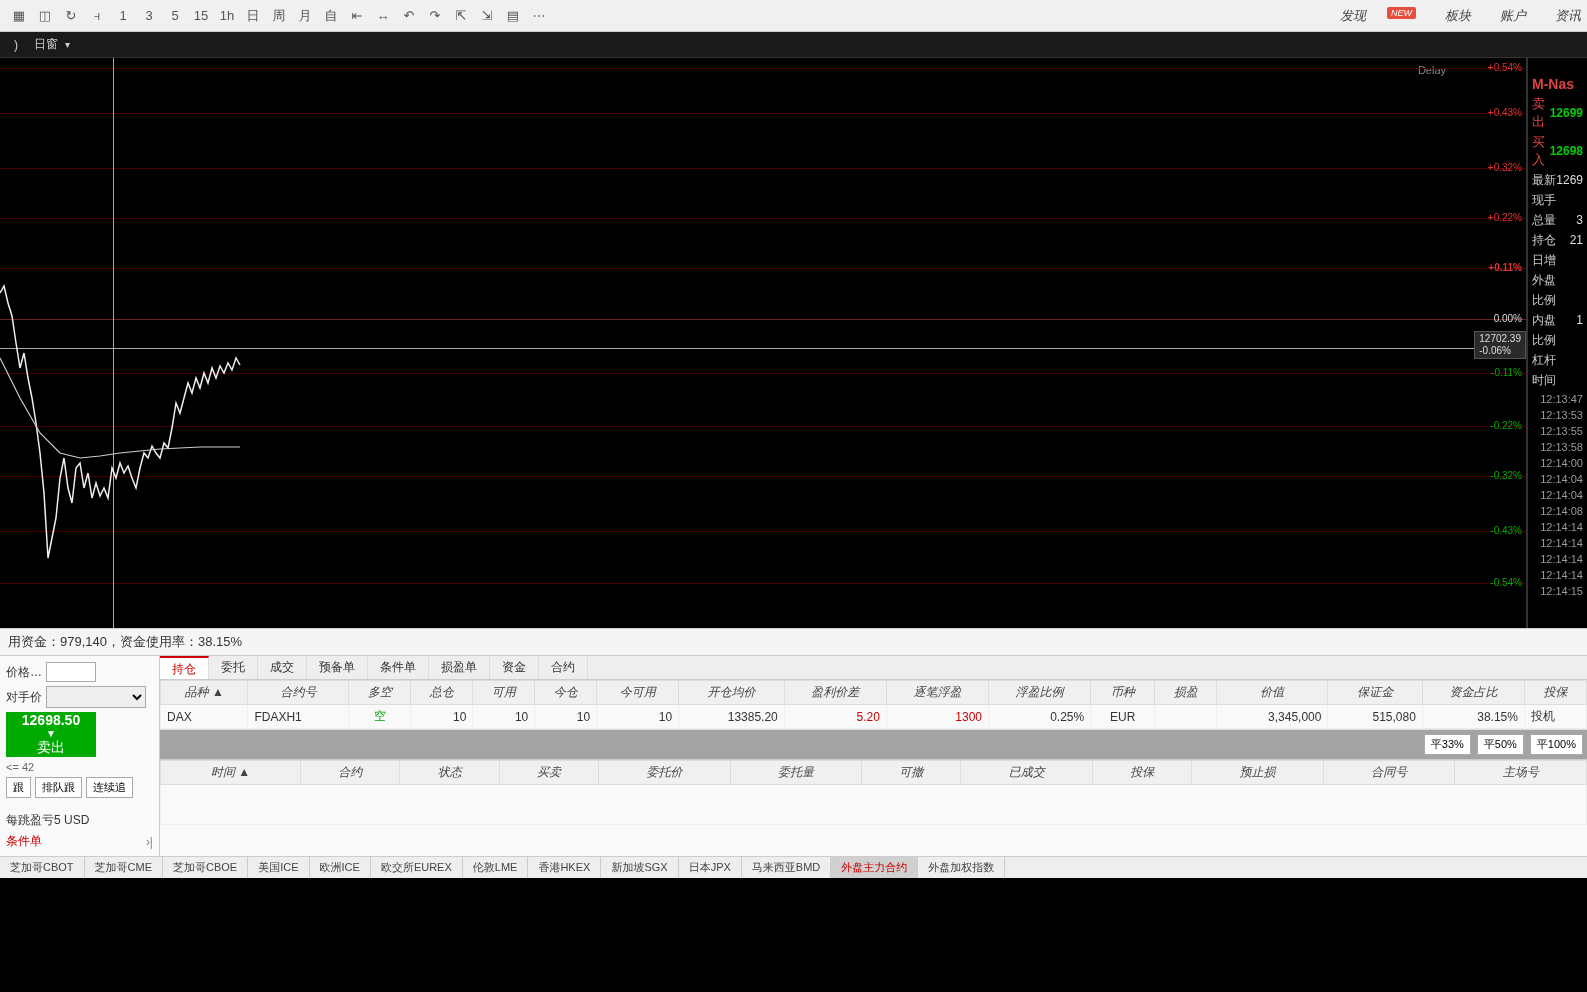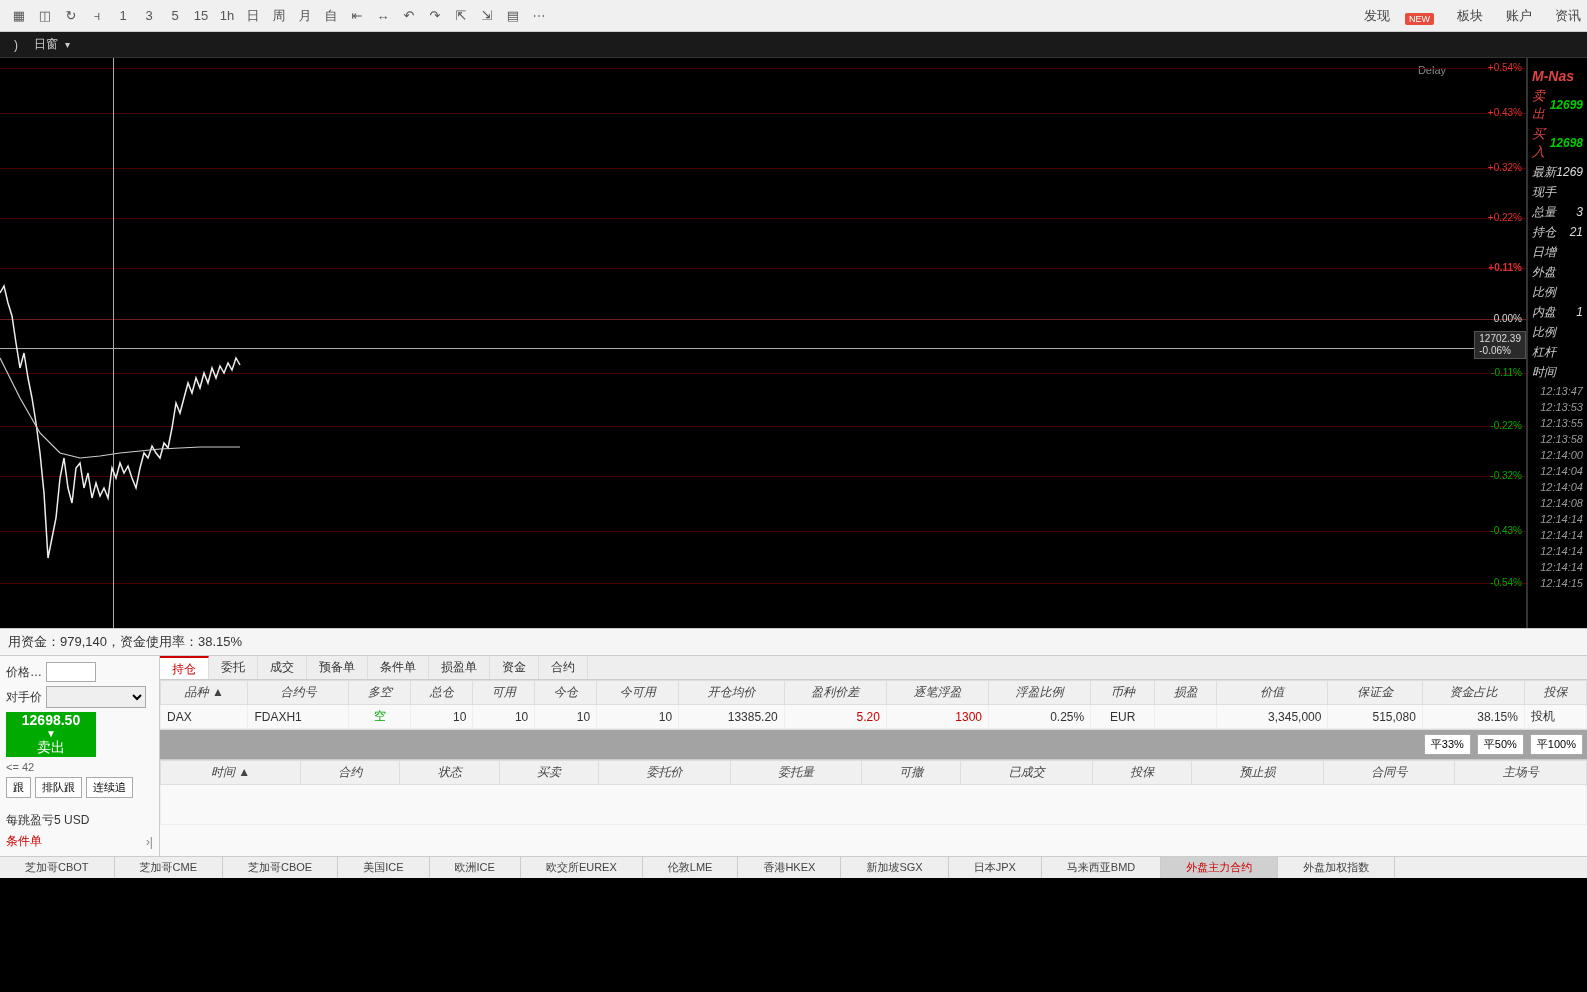--- a/index.html
+++ b/index.html
@@ -1,21 +1,21 @@
 <!DOCTYPE html>
 <html><head>
 <meta charset="utf-8">
 <style>
 * { margin: 0; padding: 0; box-sizing: border-box; font-family: "Microsoft YaHei", Arial, sans-serif; }
 body { background: #000; color: #ddd; font-size: 12px; width: 1587px; height: 992px; overflow: hidden; }
 
 
 .toolbar { background: #f0f0f0; height: 32px; display: flex; align-items: center; padding: 0 6px; border-bottom: 1px solid #ccc; }
 .tool-btn { display: inline-flex; align-items: center; justify-content: center; min-width: 22px; height: 22px; margin: 0 2px; color: #555; cursor: pointer; font-size: 13px; }
-.top-right { margin-left: auto; display: flex; align-items: flex-end; gap: 23px; color: #444; font-size: 13px; }
+.top-right { margin-left: auto; display: flex; align-items: flex-start; gap: 29px; color: #444; font-size: 13px; font-style: italic; }
 .new-badge { background: #e74c3c; color: #fff; font-size: 9px; padding: 1px 4px; border-radius: 2px; margin-left: -8px; }
 
 
 .tf-bar { background: #1a1a1a; height: 26px; display: flex; align-items: center; padding: 0 6px; border-bottom: 1px solid #333; }
 .tf-item { color: #ccc; font-size: 12px; padding: 2px 8px; cursor: pointer; display: flex; align-items: center; gap: 4px; }
 .tf-drop::after { content: "▾"; font-size: 10px; margin-left: 3px; }
 
 
 .main { display: flex; height: 570px; }
 .chart-area { flex: 1; position: relative; background: #000; border-right: 1px solid #333; }
@@ -24,21 +24,21 @@
 .delay-label { position: absolute; right: 80px; top: 6px; color: #888; font-size: 11px; }
 .y-axis { position: absolute; right: 0; top: 0; bottom: 0; width: 48px; }
 .y-label { position: absolute; right: 4px; font-size: 10px; }
 .y-pos { color: #d33; }
 .y-neg { color: #0a0; }
 .price-box { position: absolute; right: 0; background: #2a2a2a; border: 1px solid #555; padding: 1px 4px; font-size: 10px; line-height: 12px; }
 .cursor-v { position: absolute; top: 0; bottom: 0; width: 1px; background: #aaa; }
 .cursor-h { position: absolute; left: 0; right: 0; height: 1px; background: #aaa; }
 
 
-.side-panel { width: 60px; background: #000; border-left: 1px solid #333; padding: 8px 0; font-style: italic; }
+.side-panel { width: 60px; background: #000; border-left: 1px solid #333; padding: 16px 0; }
 .sp-title { color: #d44; font-size: 14px; font-weight: bold; padding: 2px 4px; }
 .sp-row { display: flex; padding: 1px 4px; font-size: 12px; line-height: 18px; align-items: center; }
 .sp-label { color: #ccc; }
 .sp-val { margin-left: auto; }
 .sp-green { color: #0c0; font-weight: bold; }
 .sp-sell { color: #d44; font-size: 13px; }
 .sp-buy { color: #d44; font-size: 13px; }
 .sp-time-header { color: #ccc; padding: 2px 4px; font-size: 12px; }
 .sp-time { color: #999; padding: 0 4px; font-size: 11px; line-height: 16px; text-align: right; }
 
@@ -68,21 +68,21 @@
 .data-table td { border: 1px solid #eee; padding: 3px 6px; text-align: right; }
 .data-table td.left { text-align: left; }
 .data-table td.center { text-align: center; }
 .pos-short { color: #0a0; }
 .pos-red { color: #c00; }
 .close-btns { display: flex; justify-content: flex-end; gap: 6px; padding: 4px; background: #a3a3a3; border-top: 1px solid #ddd; }
 .table2-wrap { flex: 1; border-top: 1px solid #ccc; overflow: hidden; }
 
 
 .bottom-bar { display: flex; background: #eee; height: 22px; border-top: 1px solid #ccc; }
-.exch-tab { padding: 3px 25px; font-size: 11px; border-right: 1px solid #ccc; cursor: pointer; color: #444; }
+.exch-tab { padding: 3px 10px; font-size: 11px; border-right: 1px solid #ccc; cursor: pointer; color: #444; }
 .exch-tab.active { background: #d0d0d0; color: #c00; }
 
 svg.chart-line { position: absolute; top: 0; left: 0; }
 </style>
 </head>
 <body>
 
 <div class="toolbar">
   <span class="tool-btn">▦</span>
   <span class="tool-btn">◫</span>

